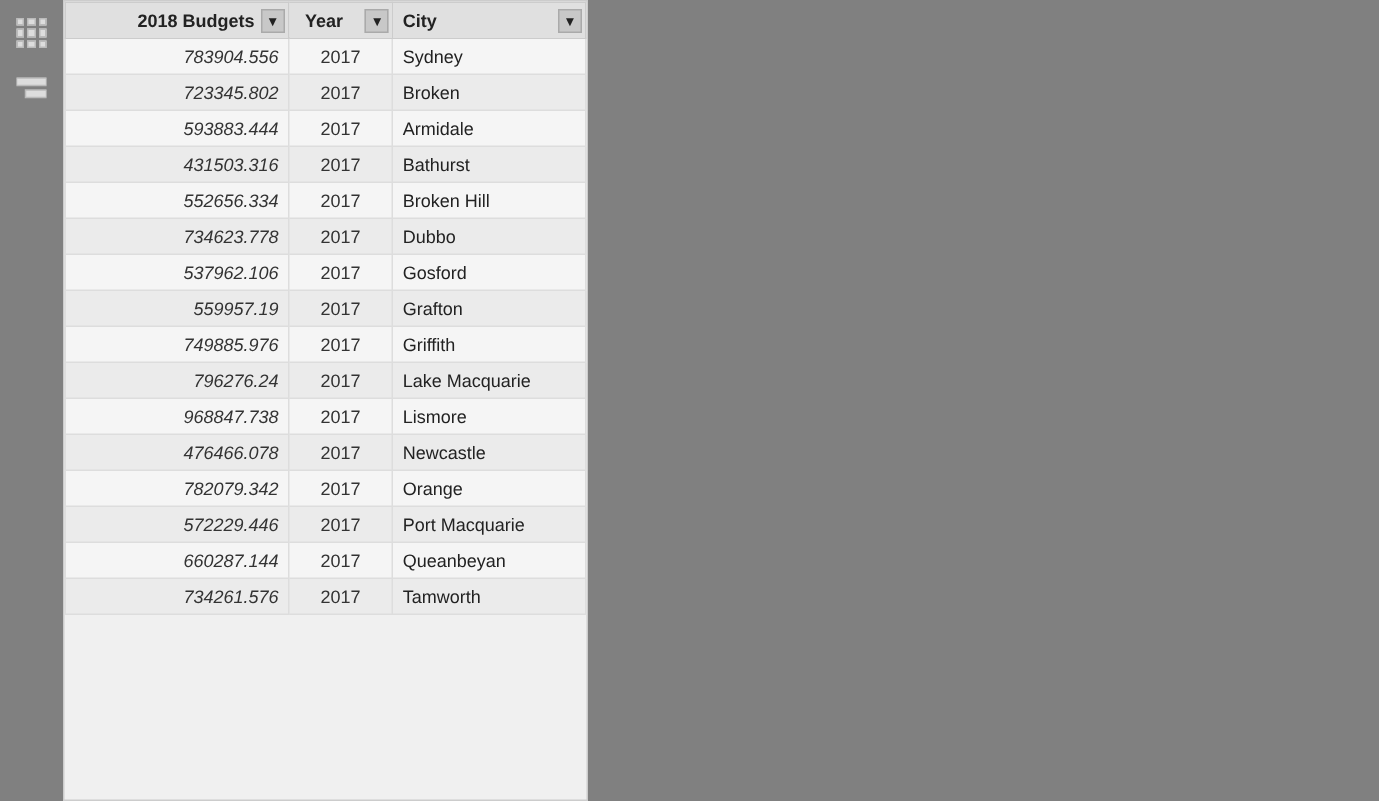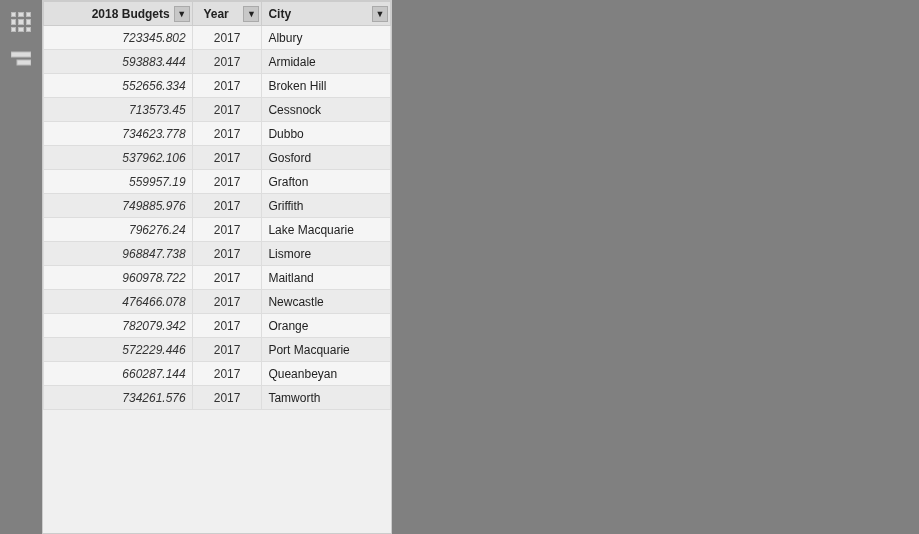--- a/index.html
+++ b/index.html
@@ -190,41 +190,46 @@
           <span>Year</span>
           <span class="dropdown-arrow">▼</span>
         </th>
         <th class="col-city city-header">
           <span>City</span>
           <span class="dropdown-arrow">▼</span>
         </th>
       </tr>
     </thead>
     <tbody id="table-body">
+    <tr>
+          <td class="col-budget">783904.556</td>
+          <td class="col-year">2017</td>
+          <td class="col-city">Sydney</td>
+        </tr>
         <tr>
           <td class="col-budget">723345.802</td>
           <td class="col-year">2017</td>
-          <td class="col-city">Albury</td>
+          <td class="col-city">Broken</td>
         </tr>
         <tr>
           <td class="col-budget">593883.444</td>
           <td class="col-year">2017</td>
           <td class="col-city">Armidale</td>
         </tr>
         <tr>
+          <td class="col-budget">431503.316</td>
+          <td class="col-year">2017</td>
+          <td class="col-city">Bathurst</td>
+        </tr>
+        <tr>
           <td class="col-budget">552656.334</td>
           <td class="col-year">2017</td>
           <td class="col-city">Broken Hill</td>
         </tr>
         <tr>
-          <td class="col-budget">713573.45</td>
-          <td class="col-year">2017</td>
-          <td class="col-city">Cessnock</td>
-        </tr>
-        <tr>
           <td class="col-budget">734623.778</td>
           <td class="col-year">2017</td>
           <td class="col-city">Dubbo</td>
         </tr>
         <tr>
           <td class="col-budget">537962.106</td>
           <td class="col-year">2017</td>
           <td class="col-city">Gosford</td>
         </tr>
         <tr>
@@ -239,25 +244,20 @@
         </tr>
         <tr>
           <td class="col-budget">796276.24</td>
           <td class="col-year">2017</td>
           <td class="col-city">Lake Macquarie</td>
         </tr>
         <tr>
           <td class="col-budget">968847.738</td>
           <td class="col-year">2017</td>
           <td class="col-city">Lismore</td>
-        </tr>
-        <tr>
-          <td class="col-budget">960978.722</td>
-          <td class="col-year">2017</td>
-          <td class="col-city">Maitland</td>
         </tr>
         <tr>
           <td class="col-budget">476466.078</td>
           <td class="col-year">2017</td>
           <td class="col-city">Newcastle</td>
         </tr>
         <tr>
           <td class="col-budget">782079.342</td>
           <td class="col-year">2017</td>
           <td class="col-city">Orange</td>

